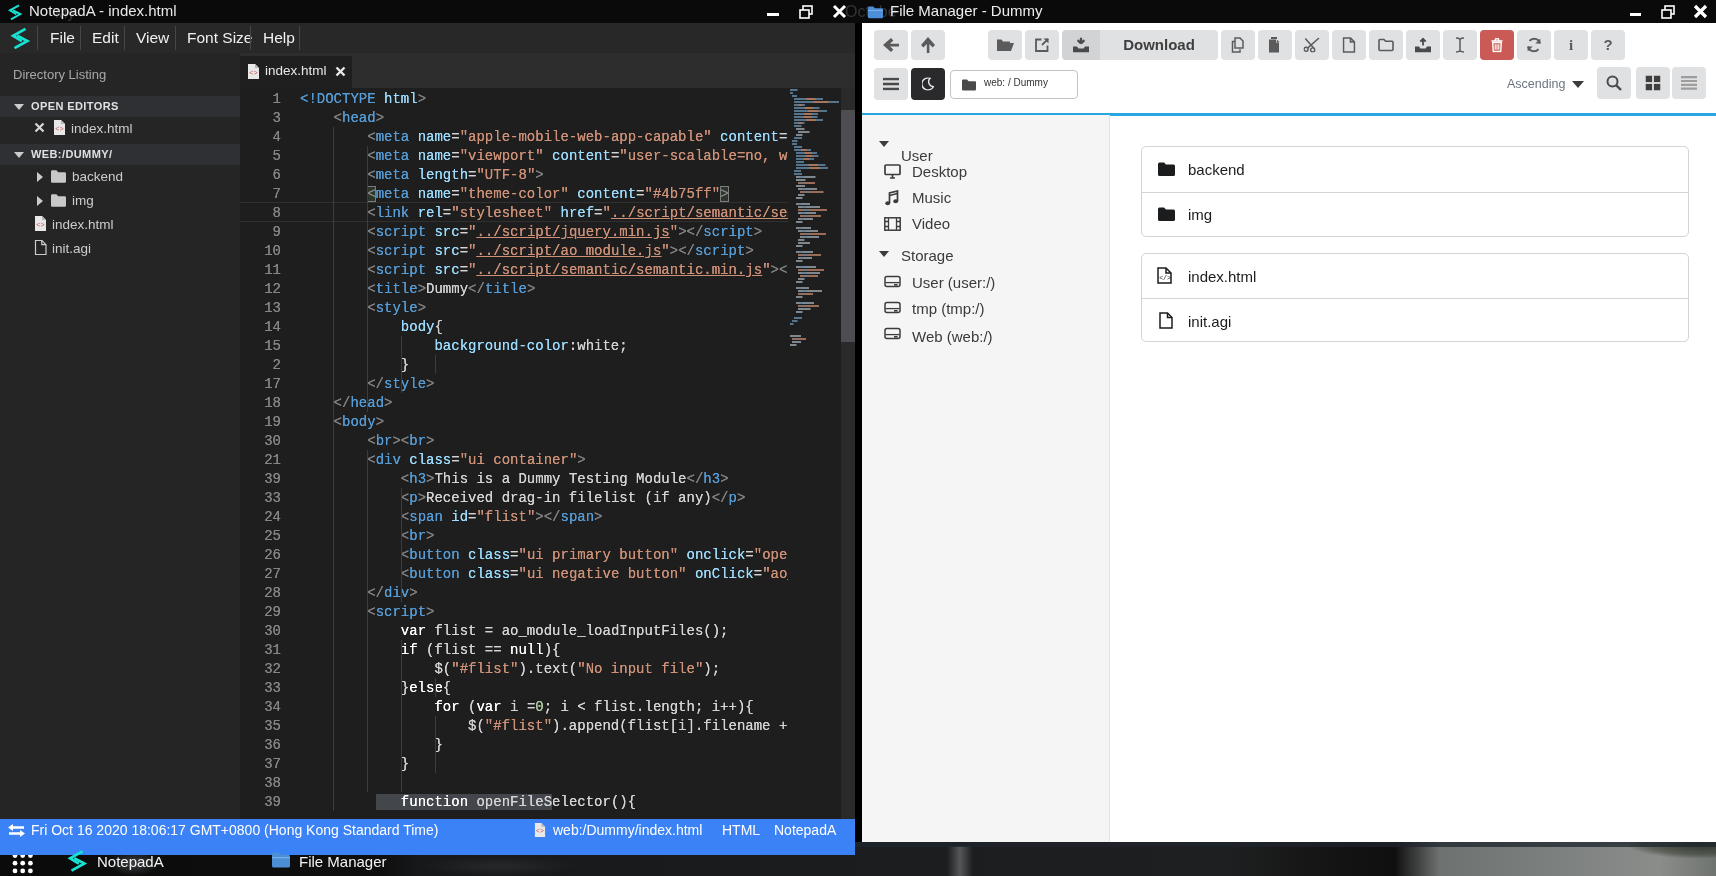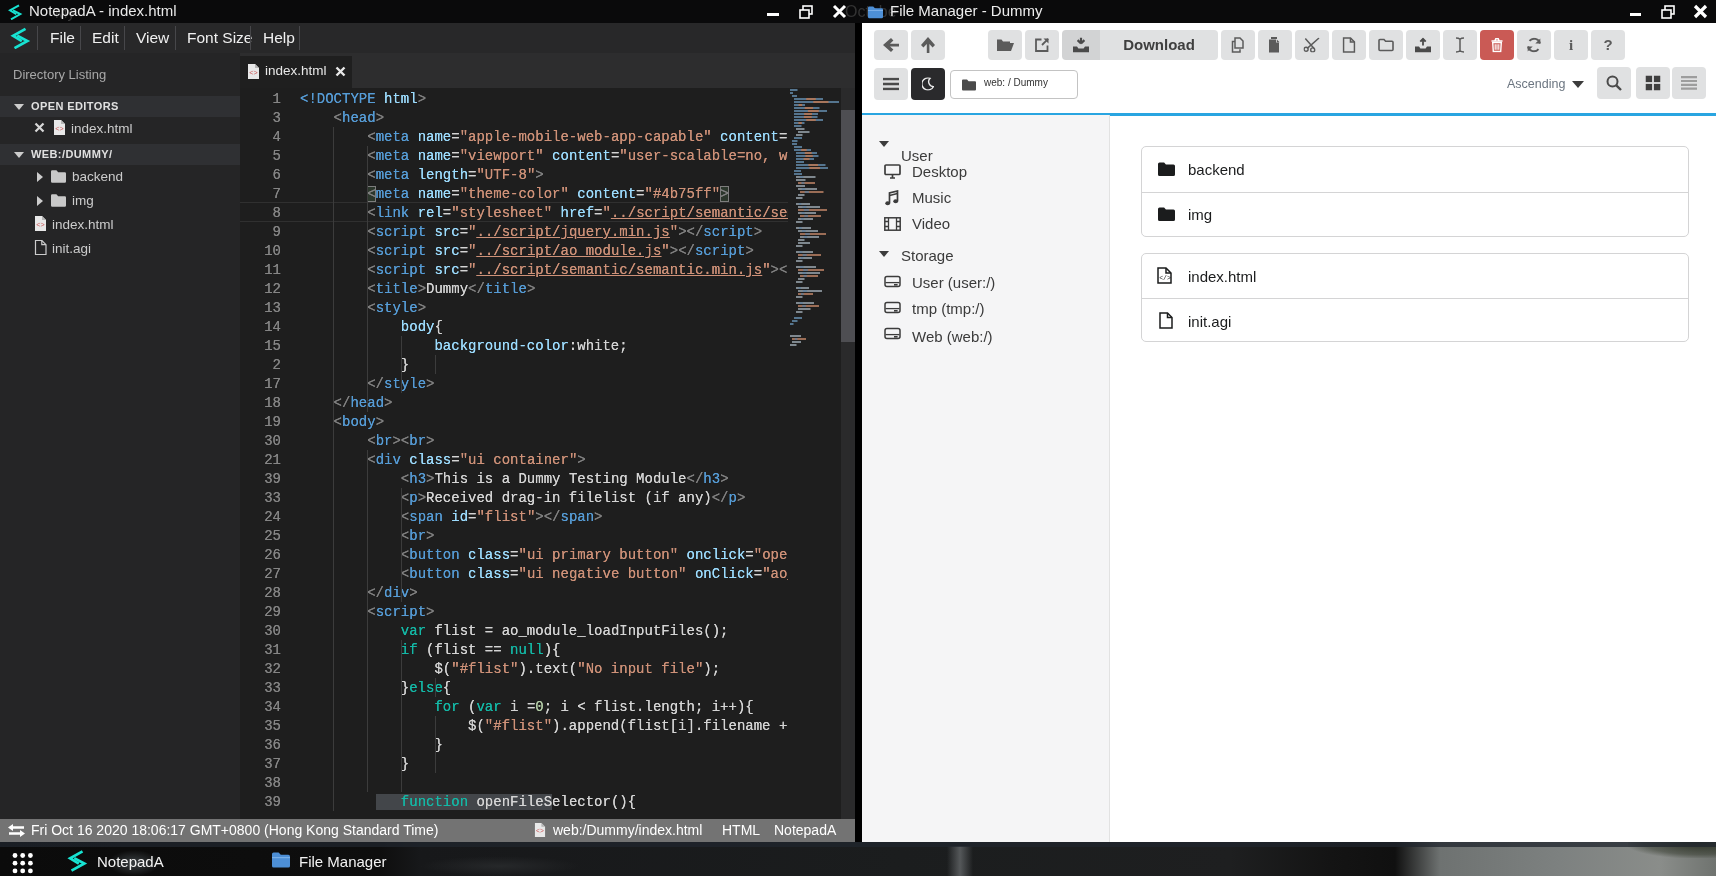--- a/index.html
+++ b/index.html
@@ -13,27 +13,27 @@
 .mitem{position:absolute;top:0;height:30px;line-height:30px;color:#f0f0f0;font-size:15.5px}
 .msep{position:absolute;top:3px;height:24px;width:1px;background:#47474a}
 #np-side{position:absolute;left:0;top:53px;width:240px;height:766px;background:#252526}
 .band{position:absolute;left:0;width:240px;height:21px;background:#2f3033}
 .caret-d{position:absolute;width:0;height:0;border-left:5px solid transparent;border-right:5px solid transparent;border-top:6px solid #cccccc}
 .caret-r{position:absolute;width:0;height:0;border-top:5px solid transparent;border-bottom:5px solid transparent;border-left:6px solid #cccccc}
 .sechead{position:absolute;font-size:11px;font-weight:bold;color:#e0e0e0;letter-spacing:.4px}
 .treetxt{position:absolute;font-size:13.5px;color:#cccccc}
 #np-tabs{position:absolute;left:240px;top:53px;width:615px;height:35px;background:#2d2d2e}
 #np-tab{position:absolute;left:0;top:3px;width:112px;height:32px;background:#1f1f1f}
-#np-status{position:absolute;left:0;top:819px;width:855px;height:23px;background:#737373;color:#fff;font-size:14px}
+#np-status{position:absolute;left:0;top:819px;width:855px;height:36px;background:#3b82f6;color:#fff;font-size:14px}
 
 #ed{position:absolute;left:240px;top:88px;width:548px;height:731px;background:#1e1e1e;overflow:hidden}
 .cl{position:relative;height:19px;white-space:pre;font-family:"Liberation Mono",monospace;font-size:14px;line-height:19px;color:#d4d4d4;text-shadow:0 0 .6px currentColor}
 .ln{display:inline-block;width:41px;text-align:right;color:#858585;font-family:"Liberation Mono",monospace}
 .cd{margin-left:19px}
-.t{color:#569cd6}.a{color:#9cdcfe}.s{color:#ce9178}.d{color:#808080}.n{color:#b5cea8}.k{color:#14b8a6}
+.t{color:#569cd6}.a{color:#9cdcfe}.s{color:#ce9178}.d{color:#808080}.n{color:#b5cea8}.k{color:#ffffff}
 .u{text-decoration:underline}
 .guide{position:absolute;width:1px;background:#3c3c3c}
 
 #fm{position:absolute;left:862px;top:0;width:854px;height:842px;background:#fff}
 #fm-title{position:absolute;left:0;top:0;width:854px;height:23px;background:#0a0a0b;color:#ededed}
 .fm-side{position:absolute;left:0;top:115px;width:248px;height:727px;background:#f5f5f6;border-right:1px solid #e2e2e2}
 .fs-txt{position:absolute;font-size:15px;color:#3b3b3b}
 .grp{position:absolute;left:279px;width:548px;background:#fff;border:1px solid #d4d4d5;border-radius:5px}
 .frow-sep{position:absolute;left:0;width:546px;height:1px;background:#d4d4d5}
 .ftxt{position:absolute;font-size:15px;color:#1b1c1d}

